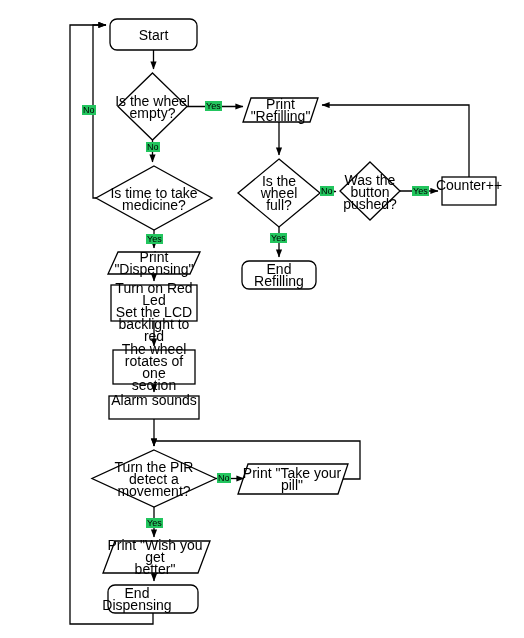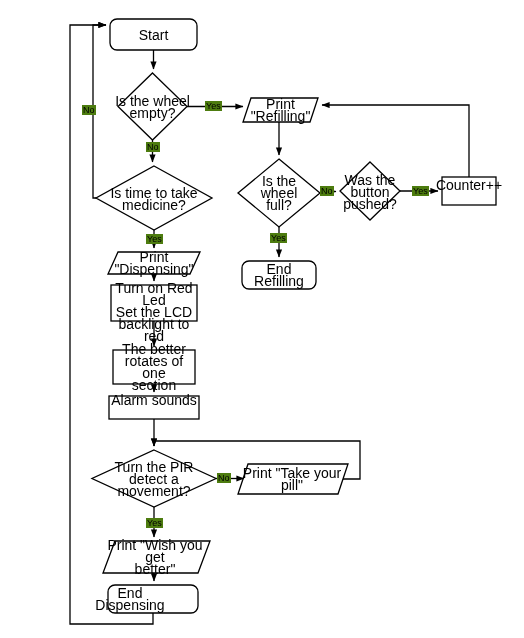--- a/index.html
+++ b/index.html
@@ -37,21 +37,21 @@
     color: #000000;
     pointer-events: none;
     white-space: pre-line;
   }
   .edge-label {
     position: absolute;
     font-family: "Liberation Sans", sans-serif;
     font-size: 9px;
     line-height: 10px;
     color: #000000;
-    background: #4d7c0f;
+    background: #22c55e;
     padding: 0 1px;
     text-align: center;
     white-space: nowrap;
   }
 </style>
 </head>
 <body>
 
 <div id="canvas">
 
@@ -177,35 +177,35 @@
 
   <div class="shape-label" style="left:108px; top:182px; width:92px; height:33px;">Is time to take
 medicine?</div>
 
   <div class="shape-label" style="left:110px; top:252px; width:88px; height:22px;">Print "Dispensing"</div>
 
   <div class="shape-label" style="left:111px; top:285px; width:86px; height:54px;">Turn on Red Led
 Set the LCD
 backlight to red</div>
 
-  <div class="shape-label" style="left:113px; top:350px; width:82px; height:34px;">The better
+  <div class="shape-label" style="left:113px; top:350px; width:82px; height:34px;">The wheel
 rotates of one
 section</div>
 
   <div class="shape-label" style="left:109px; top:388px; width:90px; height:23px;">Alarm sounds</div>
 
   <div class="shape-label" style="left:96px; top:462px; width:116px; height:34px;">Turn the PIR detect a
 movement?</div>
 
   <div class="shape-label" style="left:240px; top:464px; width:104px; height:30px;">Print "Take your pill"</div>
 
   <div class="shape-label" style="left:105px; top:541px; width:100px; height:32px;">Print "Wish you get
 better"</div>
 
-  <div class="shape-label" style="left:92px; top:585px; width:76px; height:28px;">End Dispensing</div>
+  <div class="shape-label" style="left:99px; top:585px; width:76px; height:28px;">End Dispensing</div>
 
   <div class="edge-label" style="left:205px; top:101px;">Yes</div>
 
   <div class="edge-label" style="left:146px; top:142px;">No</div>
 
   <div class="edge-label" style="left:320px; top:186px;">No</div>
 
   <div class="edge-label" style="left:270px; top:233px;">Yes</div>
 
   <div class="edge-label" style="left:412px; top:186px;">Yes</div>

